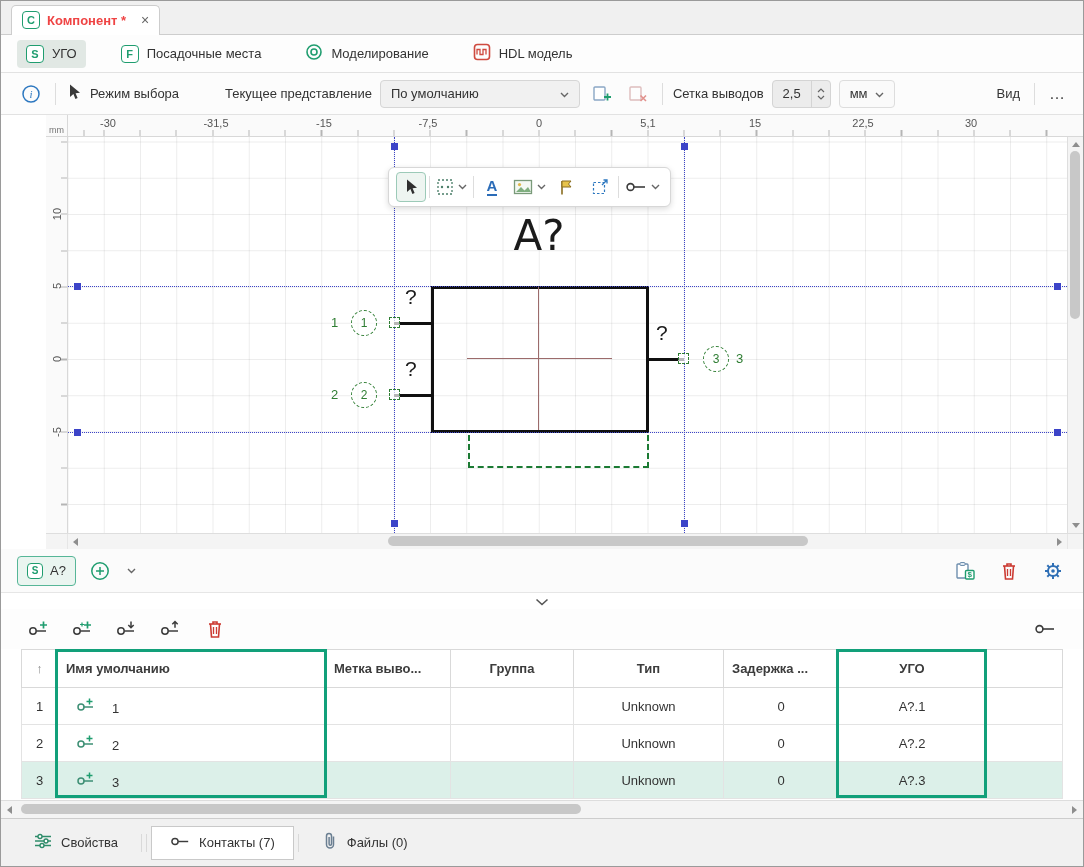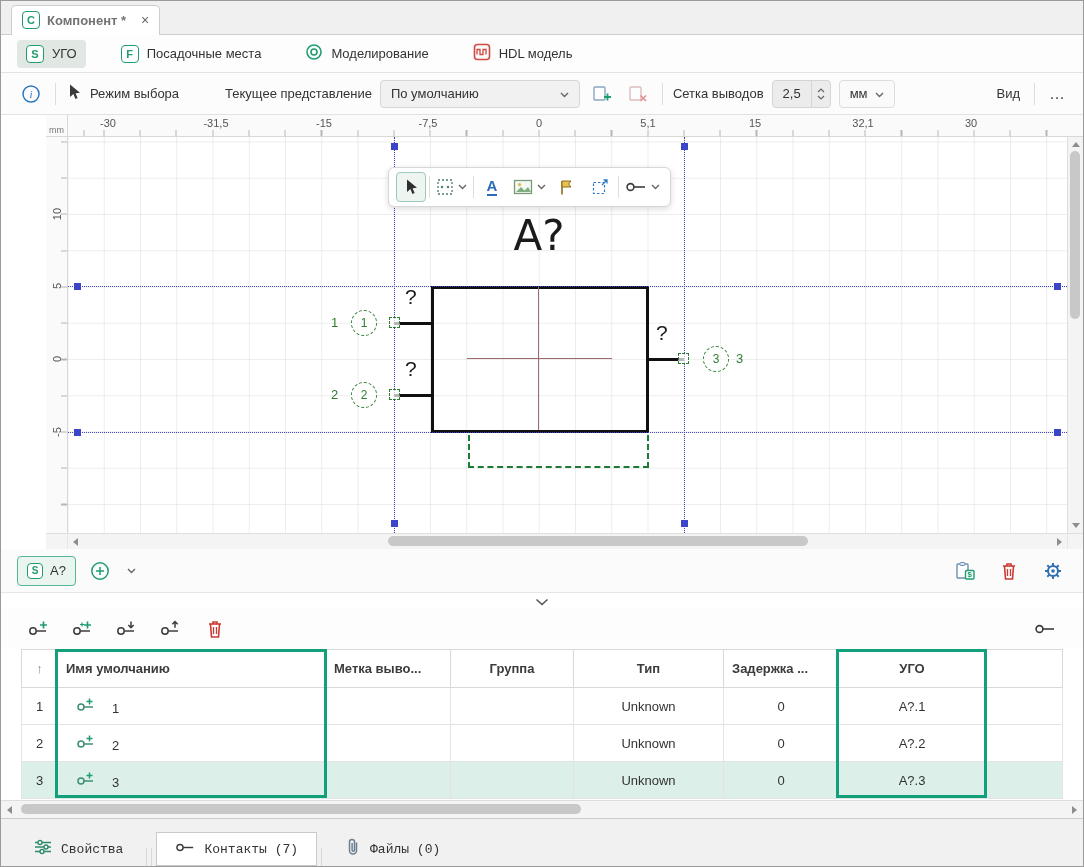--- a/index.html
+++ b/index.html
@@ -8,21 +8,21 @@
     --info-blue:#2d78c0; --gear-blue:#2f6fb5; --trash-red:#cc3b33;
   }
   *{box-sizing:border-box;}
   body{margin:0;background:#cfcfcf;font-family:"Liberation Sans",sans-serif;}
   button{font:inherit;background:none;border:none;padding:0;cursor:pointer;color:inherit;}
   .app{width:1084px;height:867px;border:1px solid #9a9a9a;background:#f2f2f2;display:flex;flex-direction:column;overflow:hidden;font-size:13px;color:#333;}
 
   
   .tabbar{height:34px;background:#f0f0f0;border-bottom:1px solid #cdcdcd;display:flex;align-items:flex-end;padding:4px 10px 0;}
   .wtab{display:flex;align-items:center;gap:7px;background:#fff;border:1px solid #cdcdcd;border-bottom:none;border-radius:5px 5px 0 0;padding:5px 10px 6px;margin-bottom:-1px;}
-  .wtab-title{font-weight:700;color:#737373;}
+  .wtab-title{font-weight:700;color:#ef4444;}
   .wtab-close{color:#666;font-size:14px;margin-left:8px;line-height:1;}
   .sqletter{width:18px;height:18px;border:1.5px solid var(--icon-green);border-radius:4px;color:var(--icon-green);font-size:11px;font-weight:700;display:flex;align-items:center;justify-content:center;background:#fff;flex:0 0 auto;}
   .sqletter.small{width:16px;height:16px;font-size:10px;}
 
   
   .doctabs{height:38px;background:#fdfdfd;border-bottom:1px solid #e2e2e2;display:flex;align-items:center;gap:26px;padding:0 16px;}
   .doctab{display:flex;align-items:center;gap:8px;padding:5px 9px;border-radius:4px;color:#333;}
   .doctab.active{background:#e1e8e4;}
 
   
@@ -101,21 +101,21 @@
   td{height:37px;border:1px solid #e3e3e3;text-align:center;background:#fff;}
   td.namecell{text-align:left;padding-left:18px;}
   td.namecell .nm{margin-left:16px;}
   tr.selected td{background:var(--selection-bg);}
   .sort-arrow{color:#8a8a8a;font-weight:400;}
   .hl-box{position:absolute;border:3px solid var(--accent);pointer-events:none;z-index:3;}
   .table-hscroll{height:18px;background:#f4f4f4;border-top:1px solid #ddd;position:relative;flex:0 0 auto;}
   .table-hscroll .hthumb{left:20px;width:560px;top:3px;}
 
   
-  .bottom-tabs{flex:1;background:#f1f1f1;border-top:1px solid #cdcdcd;display:flex;align-items:flex-end;gap:4px;padding:0 14px;font-family:Liberation Mono, monospace;}
+  .bottom-tabs{flex:1;background:#f1f1f1;border-top:1px solid #cdcdcd;display:flex;align-items:center;gap:4px;padding:0 14px;}
   .btab{display:flex;align-items:center;gap:9px;height:34px;padding:0 18px;color:#333;border:1px solid transparent;}
   .btab.active{background:#fff;border-color:#c9c9c9;}
   .btab-sep{width:1px;height:18px;background:#d9d9d9;}
 </style>
 </head>
 <body>
 
 <div class="app">
 
   <div class="tabbar">
@@ -219,21 +219,21 @@
       <div class="ruler-corner">mm</div>
       <div class="ruler-h">
         <div class="tick-strip"></div>
         <span class="rlabel" style="left:40px">-30</span>
         <span class="rlabel" style="left:148px">-31,5</span>
         <span class="rlabel" style="left:256px">-15</span>
         <span class="rlabel" style="left:360px">-7,5</span>
         <span class="rlabel" style="left:471px">0</span>
         <span class="rlabel" style="left:580px">5,1</span>
         <span class="rlabel" style="left:687px">15</span>
-        <span class="rlabel" style="left:795px">32,1</span>
+        <span class="rlabel" style="left:795px">22,5</span>
         <span class="rlabel" style="left:903px">30</span>
         <span class="rlabel" style="left:1011px">37,5</span>
       </div>
       <div class="ruler-cap"></div>
     </div>
     <div class="canvas-row">
       <div class="ruler-v">
         <div class="tick-strip"></div>
         <span class="rlabel" style="top:71px">10</span>
         <span class="rlabel" style="top:143px">5</span>

